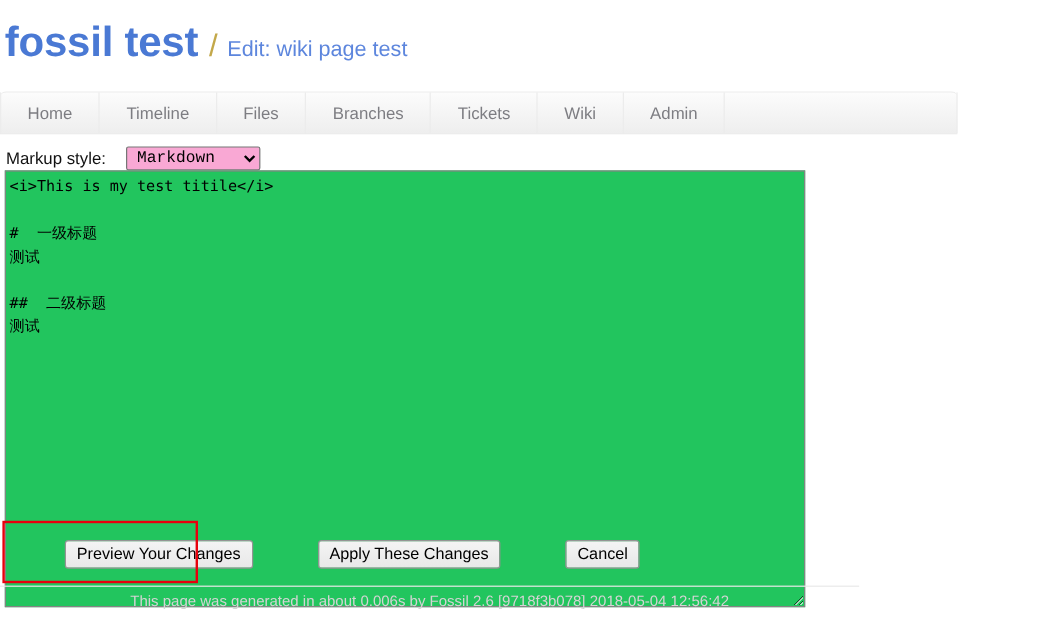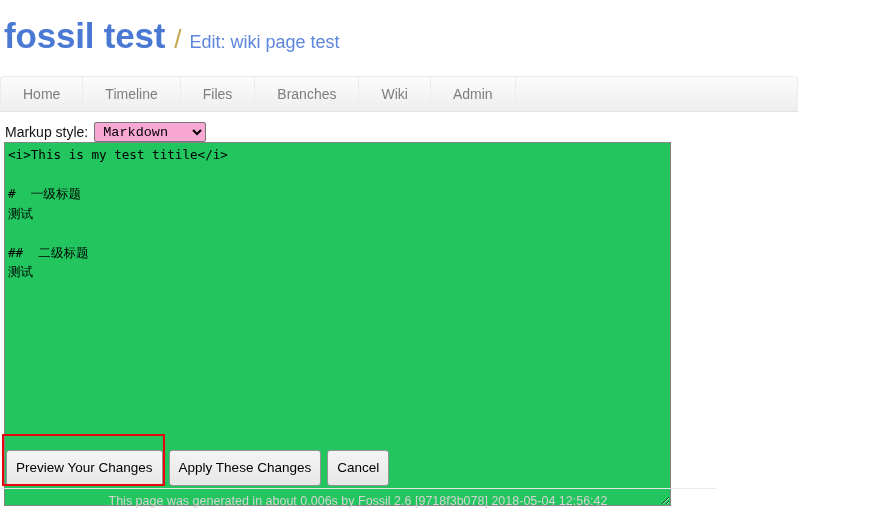--- a/index.html
+++ b/index.html
@@ -79,21 +79,21 @@
   
   .markup-row {
     position: absolute;
     top: 122px;
     left: 5px;
     display: flex;
     align-items: center;
     font-size: 14px;
     color: #111;
   }
-  .markup-label { margin-right: 6px; text-align: right; }
+  .markup-label { margin-right: 17px; text-align: right; }
   .markup-select {
     font-family: Liberation Mono, monospace;
     font-size: 13.5px;
     color: #000;
     background: #f9a8d4;
     border: 1px solid #767676;
     border-radius: 2px;
     padding: 1px 4px 1px 4px;
     height: 20px;
     box-sizing: border-box;
@@ -130,24 +130,25 @@
     gap: 6px;
   }
   .btn {
     font-family: "Liberation Sans", sans-serif;
     font-size: 13.5px;
     color: #000;
     background: linear-gradient(to bottom, #f4f4f4, #e8e8e8);
     border: 1px solid #949494;
     border-radius: 3px;
     padding: 3px 9px;
-    height: 36px;
+    height: 24px;
     box-sizing: border-box;
     cursor: pointer;
     line-height: 16px;
+    margin-left: 48px;
   }
 
   
   .highlight-box {
     position: absolute;
     left: 2px;
     top: 434px;
     width: 163px;
     height: 52px;
     border: 2px solid #e8000d;
@@ -175,20 +176,21 @@
   <span class="title-main">fossil test</span>
   <span class="title-sep">/</span>
   <span class="title-sub">Edit: wiki page test</span>
 </div>
 
 <div class="nav">
   <div class="nav-item">Home</div>
   <div class="nav-item">Timeline</div>
   <div class="nav-item">Files</div>
   <div class="nav-item">Branches</div>
+  <div class="nav-item">Tickets</div>
   <div class="nav-item">Wiki</div>
   <div class="nav-item">Admin</div>
   <div class="nav-item nav-tail"></div>
 </div>
 
 <div class="markup-row">
   <span class="markup-label">Markup style:</span>
   <select class="markup-select">
     <option selected="">Markdown</option>
     <option>Wiki</option>

